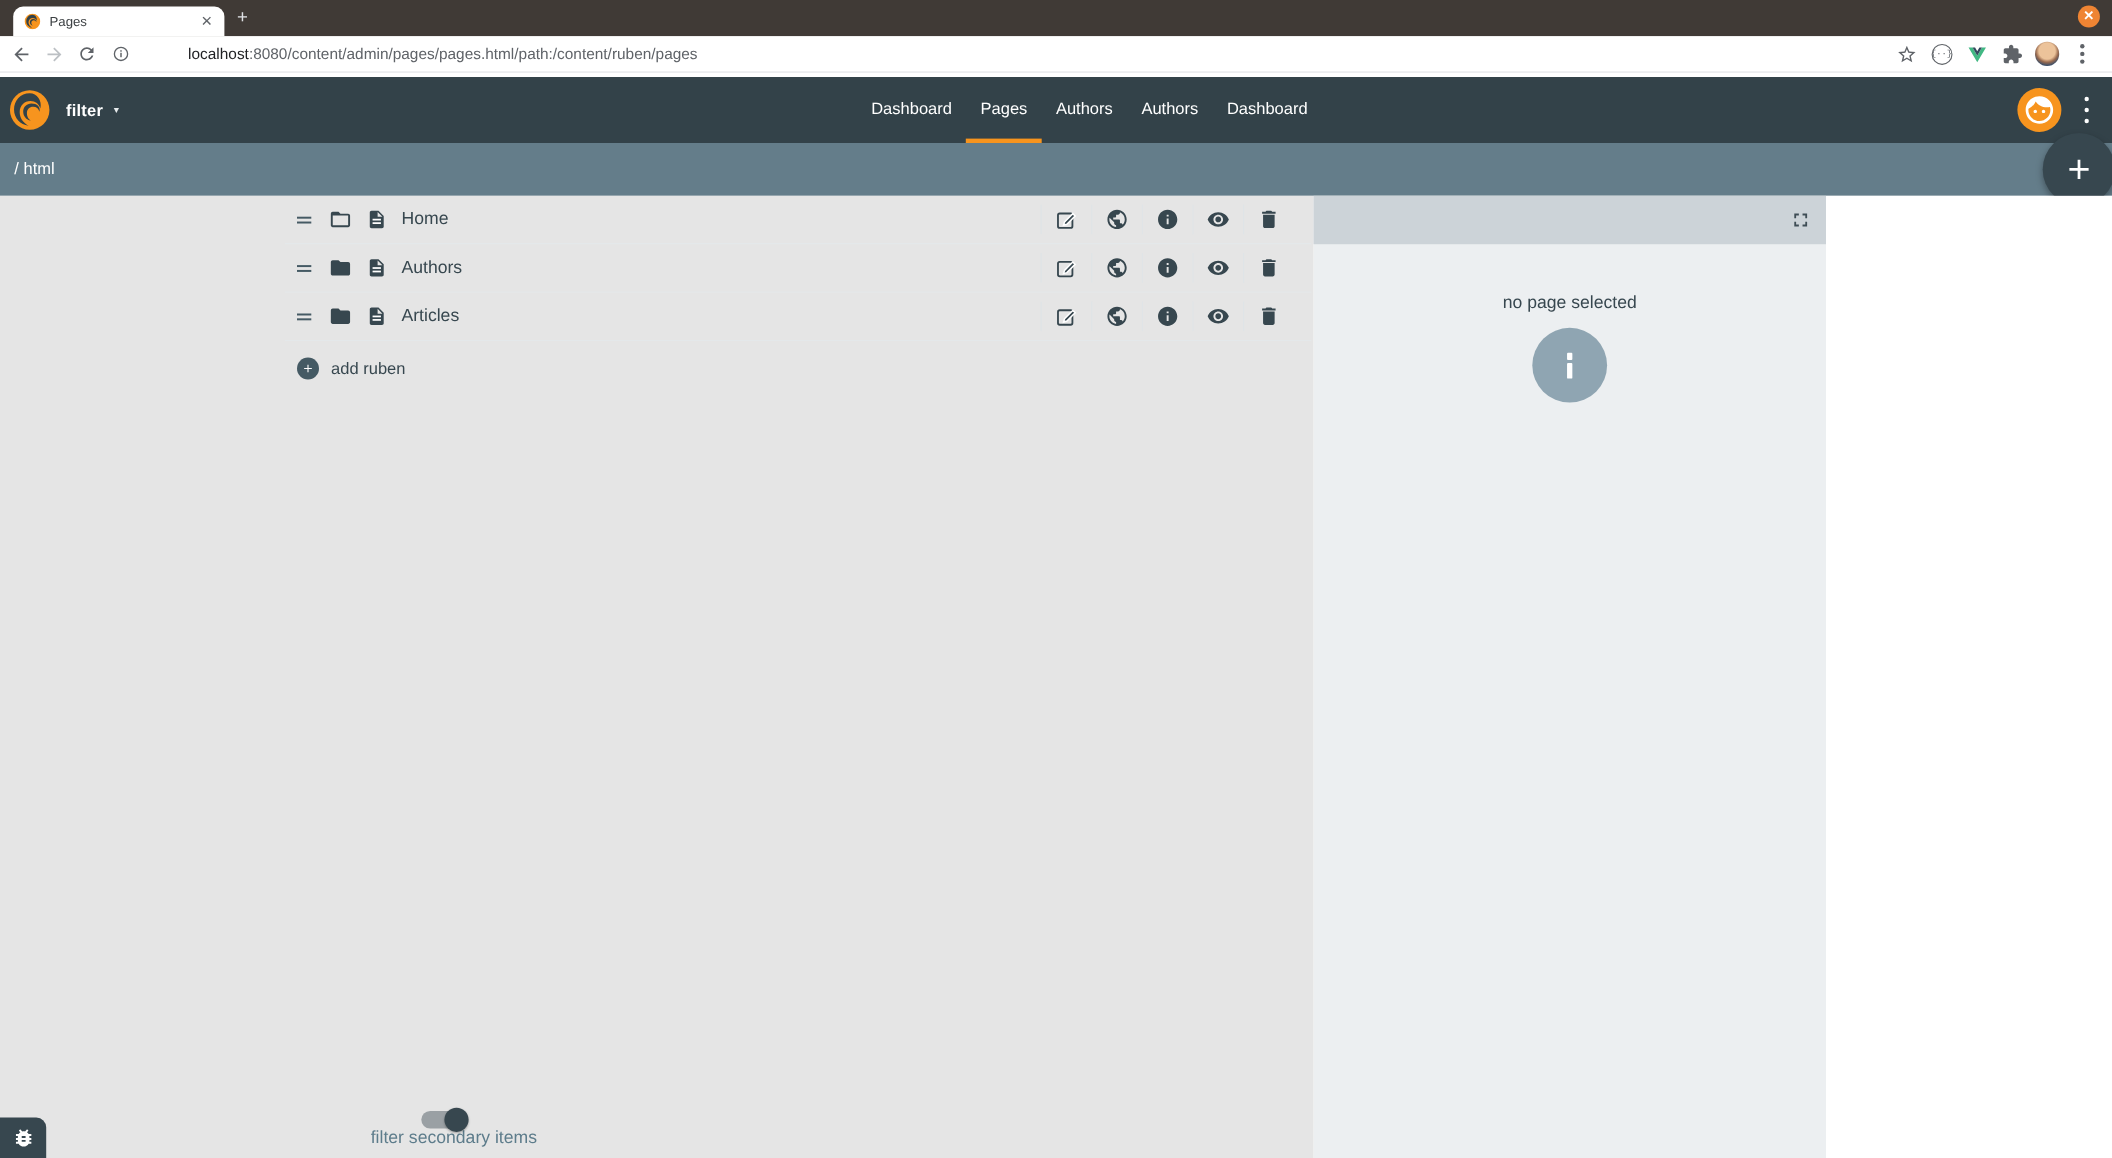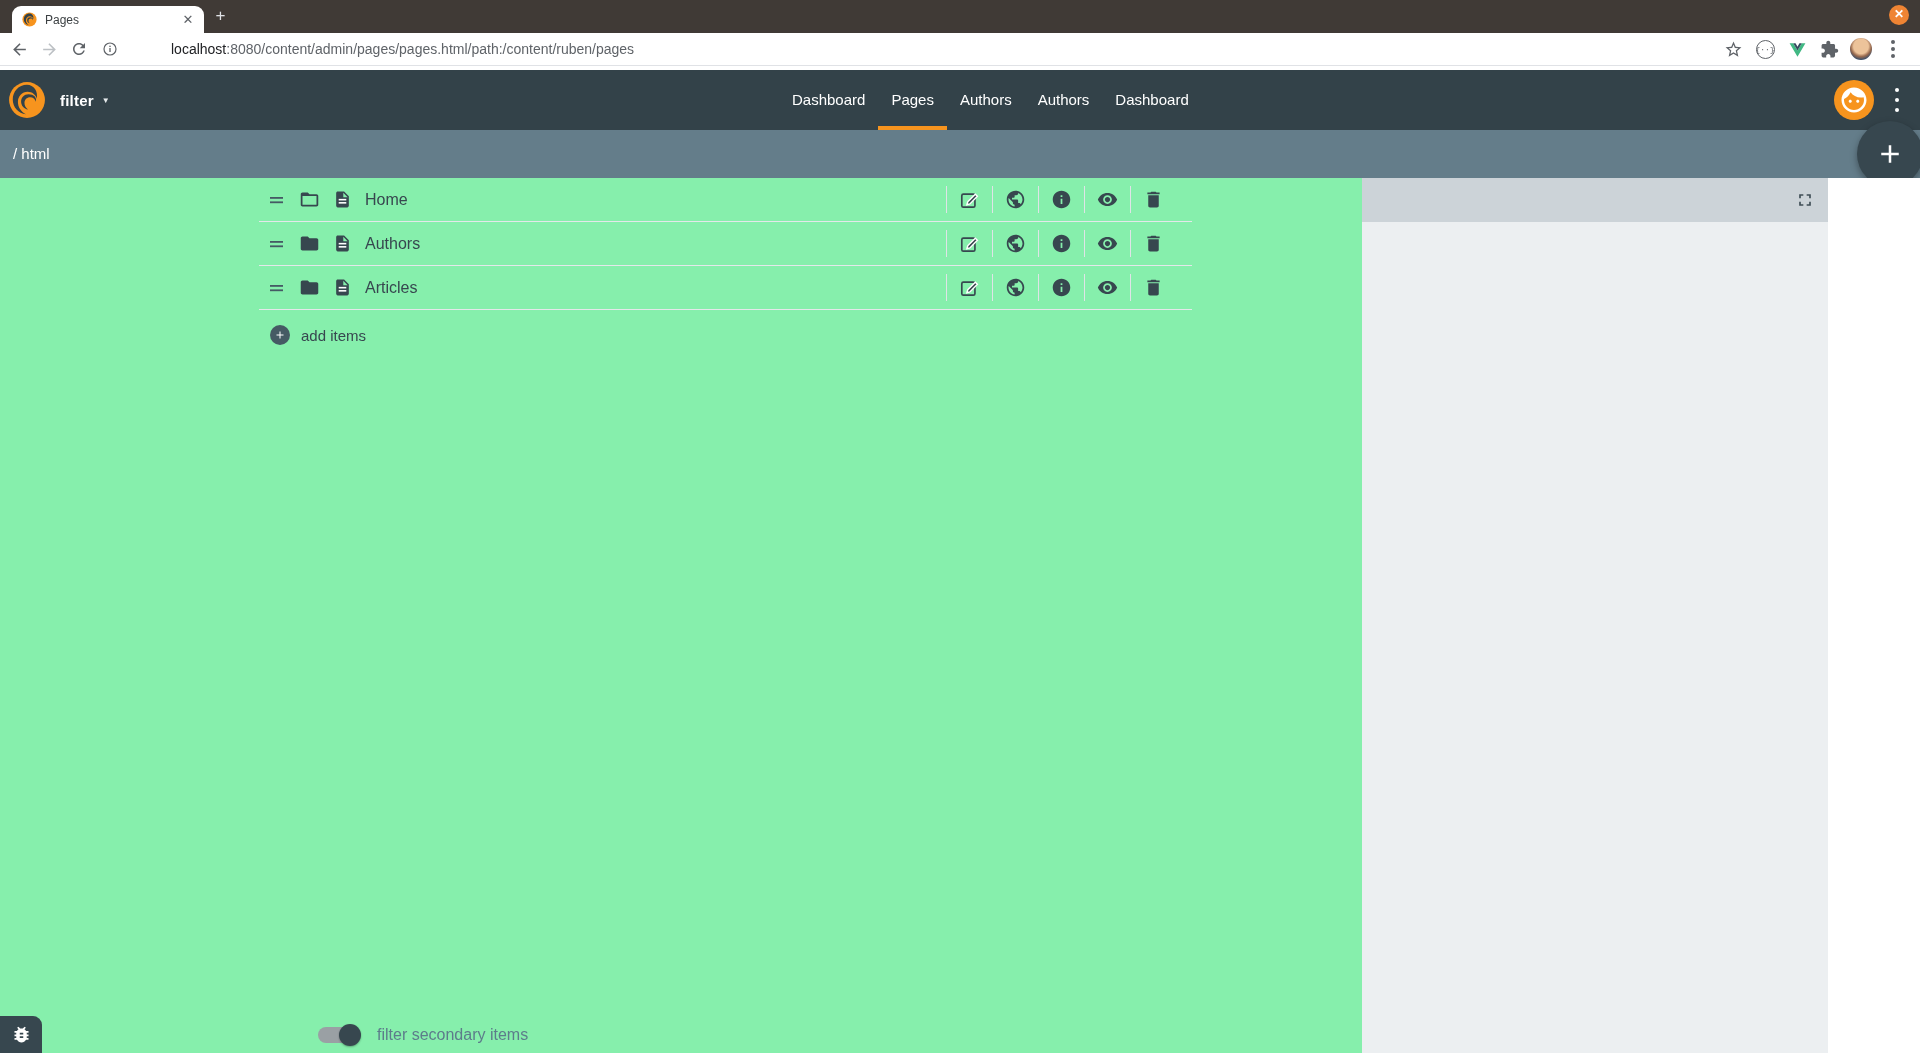--- a/index.html
+++ b/index.html
@@ -52,39 +52,39 @@
   
   .breadcrumb-bar { position:absolute; left:0; top:130px; width:1920px; height:48px; background:#647d8a; }
   .breadcrumb { position:absolute; left:13px; top:0; line-height:48px; color:#fff; font-size:15px; }
   .fab { position:absolute; left:1857px; top:121px; width:66px; height:66px; border-radius:50%;
     background:#37474f; color:#fff; display:flex; align-items:center; justify-content:center;
     box-shadow:0 3px 7px rgba(0,0,0,.35); }
   .fab svg { width:30px; height:30px; }
 
   
   .content { position:absolute; left:0; top:178px; width:1920px; height:875px; display:flex; }
-  .list-area { width:1362px; height:875px; background:#86efac; position:relative; }
+  .list-area { width:1194px; height:875px; background:#e5e5e5; position:relative; }
   .rows-block { margin-left:259px; width:933px; }
   .page-row { height:44px; display:flex; align-items:center; border-bottom:1px solid #e4e8ea; color:#37474f; }
   .drag-handle { margin-left:11px; color:#455a64; }
   .row-folder { margin-left:15px; width:21px; height:21px; }
   .row-doc { margin-left:13px; width:19px; height:19px; }
   .row-name { margin-left:13px; font-size:16px; color:#37474f; }
   .row-spacer { flex:1; }
   .row-actions { display:flex; align-items:center; padding-right:16px; }
   .act-div { width:1px; height:27px; background:#dfe4e7; }
   .act-btn { width:45px; display:flex; align-items:center; justify-content:center; color:#37474f; }
   .act-btn svg { width:21px; height:21px; }
   .add-row { margin-left:270px; margin-top:10px; height:30px; display:flex; align-items:center; }
   .add-circle { width:20px; height:20px; border-radius:50%; background:#455a64; color:#fff;
     display:flex; align-items:center; justify-content:center; }
   .add-circle svg { width:12px; height:12px; }
   .add-label { margin-left:11px; font-size:15px; color:#37474f; }
 
-  .footer-toggle { position:absolute; left:318px; bottom:9px; display:flex; align-items:center; }
+  .footer-toggle { position:absolute; left:318px; bottom:9px; display:flex; align-items:center;flex-direction:column; }
   .toggle-track { width:40px; height:16px; border-radius:8px; background:#9aa0a4; position:relative; }
   .toggle-knob { position:absolute; right:-3px; top:-3px; width:22px; height:22px; border-radius:50%;
     background:#37474f; box-shadow:0 1px 2px rgba(0,0,0,.3); }
   .toggle-label { margin-left:19px; font-size:16px; color:#5d7c8b; }
 
   .debug-btn { position:absolute; left:0; bottom:0; width:42px; height:37px; background:#37474f;
     border-radius:0 9px 0 0; display:flex; align-items:center; justify-content:center; color:#fff; }
   .debug-btn svg { width:21px; height:21px; }
 
   
@@ -427,21 +427,21 @@
       </div>
 
     </div>
 
     <div class="add-row">
       <span class="add-circle">
           <svg>
             <use href="#i-plus"></use>
           </svg>
         </span>
-      <span class="add-label">add items</span>
+      <span class="add-label">add ruben</span>
     </div>
 
     <div class="footer-toggle">
       <span class="toggle-track">
           <span class="toggle-knob"></span>
         </span>
       <span class="toggle-label">filter secondary items</span>
     </div>
 
     <div class="debug-btn">
@@ -450,16 +450,24 @@
         </svg>
       </div>
   </div>
 
   <div class="panel">
     <div class="panel-header">
       <svg class="fullscreen-btn">
           <use href="#i-fullscreen"></use>
         </svg>
     </div>
+    <div class="panel-body">
+      <div class="empty-msg">no page selected</div>
+      <div class="info-circle">
+          <svg>
+            <use href="#i-big-info"></use>
+          </svg>
+        </div>
+    </div>
   </div>
 
   <div class="right-gap"></div>
 </div>
 
 </body></html>

